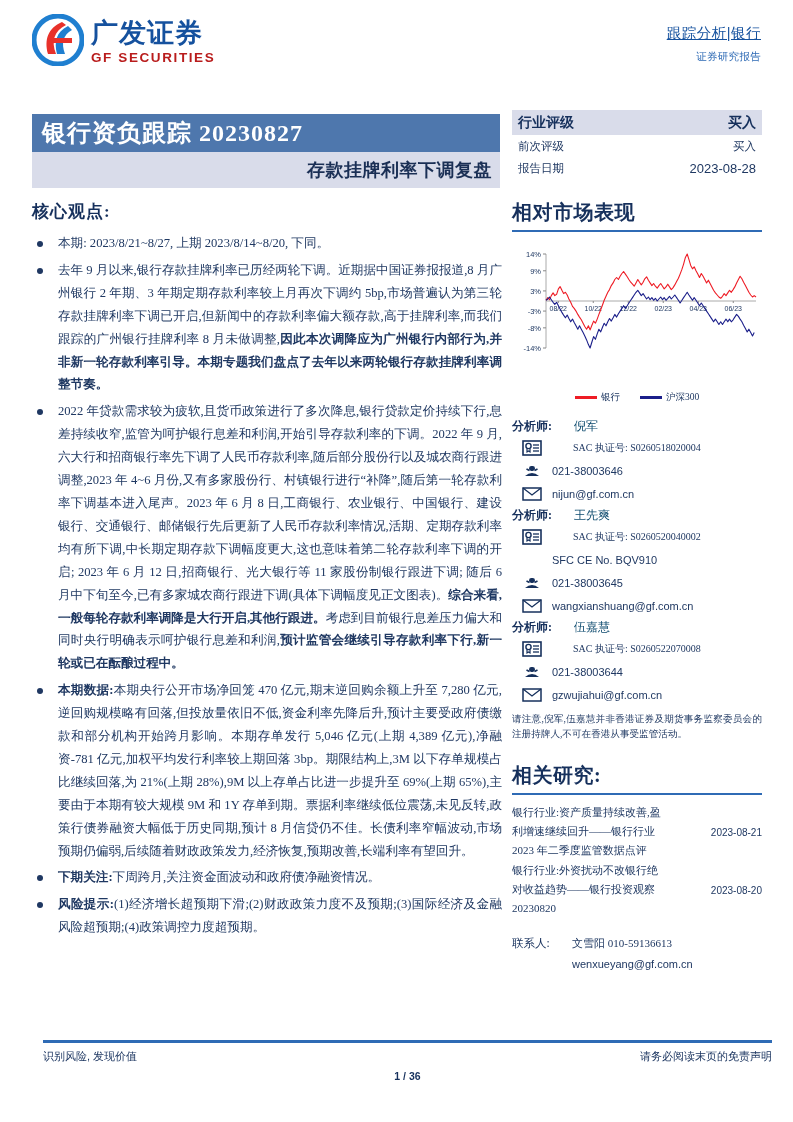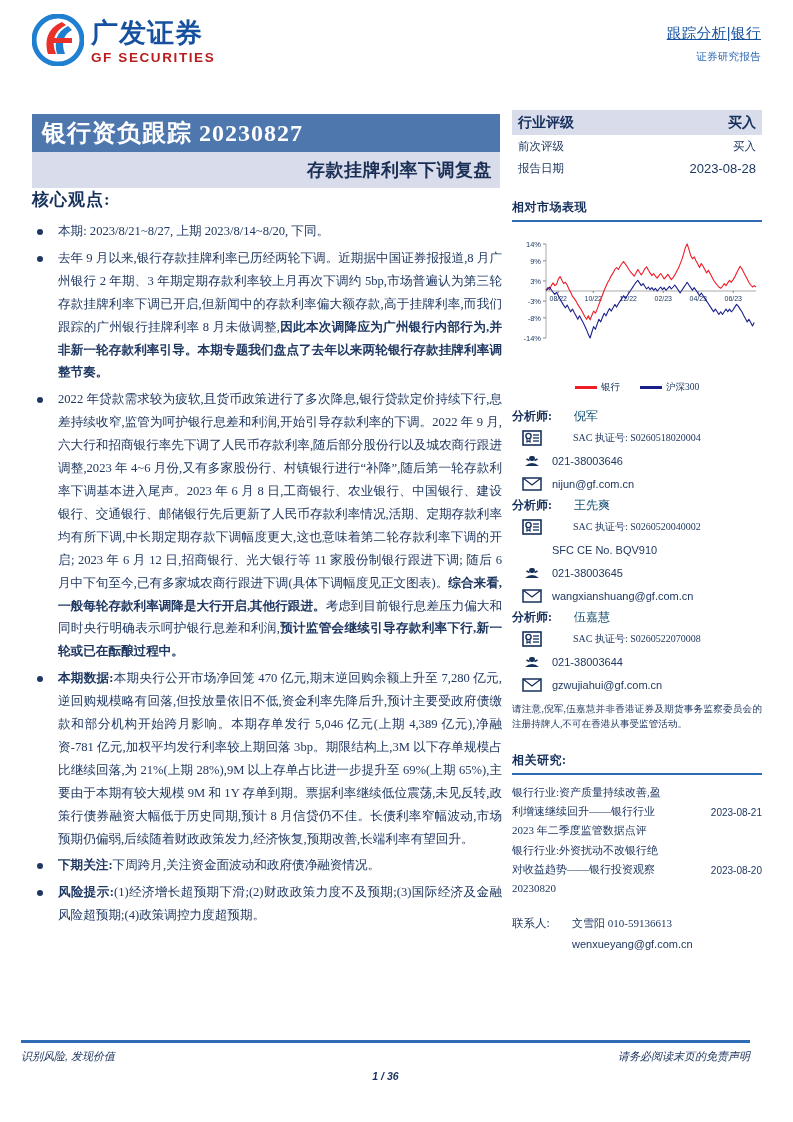--- a/index.html
+++ b/index.html
@@ -111,21 +111,21 @@
     font-size: 18px;
     font-weight: bold;
     font-family: "Liberation Serif", serif;
     letter-spacing: .5px;
   }
 
   
   .left-col {
     position: absolute;
     left: 32px;
-    top: 188px;
+    top: 200px;
     width: 470px;
   }
   .core-heading {
     font-size: 17px;
     font-weight: bold;
     color: #16305c;
     margin-bottom: 9px;
     letter-spacing: 1px;
   }
   ul.bullets {
@@ -181,21 +181,21 @@
   }
   .rt-row td.r {
     text-align: right;
     font-family: "Liberation Sans", sans-serif;
     font-size: 13px;
   }
   .rt-row td.r.cn { font-family: "Liberation Serif", serif; font-size: 11.5px; }
 
   .section-head {
     margin-top: 20px;
-    font-size: 12px;
+    font-size: 20px;
     font-weight: bold;
     color: #16305c;
     letter-spacing: .5px;
     padding-bottom: 4px;
     border-bottom: 2.5px solid #2f6bb5;
   }
 
   
   .chart-box {
     margin-top: 10px;
@@ -306,24 +306,23 @@
   }
   .ct-val.mail {
     font-family: "Liberation Sans", sans-serif;
     font-size: 11px;
   }
   .ct-sub { padding-left: 60px; margin-top: 3px; }
 
   
   .footer {
     position: absolute;
-    left: 21px;
+    left: 43px;
     top: 1040px;
     width: 729px;
-    font-style: italic;
   }
   .footer-rule {
     height: 2.5px;
     background: #2f6bb5;
     margin-bottom: 6px;
   }
   .footer-row {
     display: flex;
     justify-content: space-between;
     font-family: "Liberation Sans", sans-serif;

